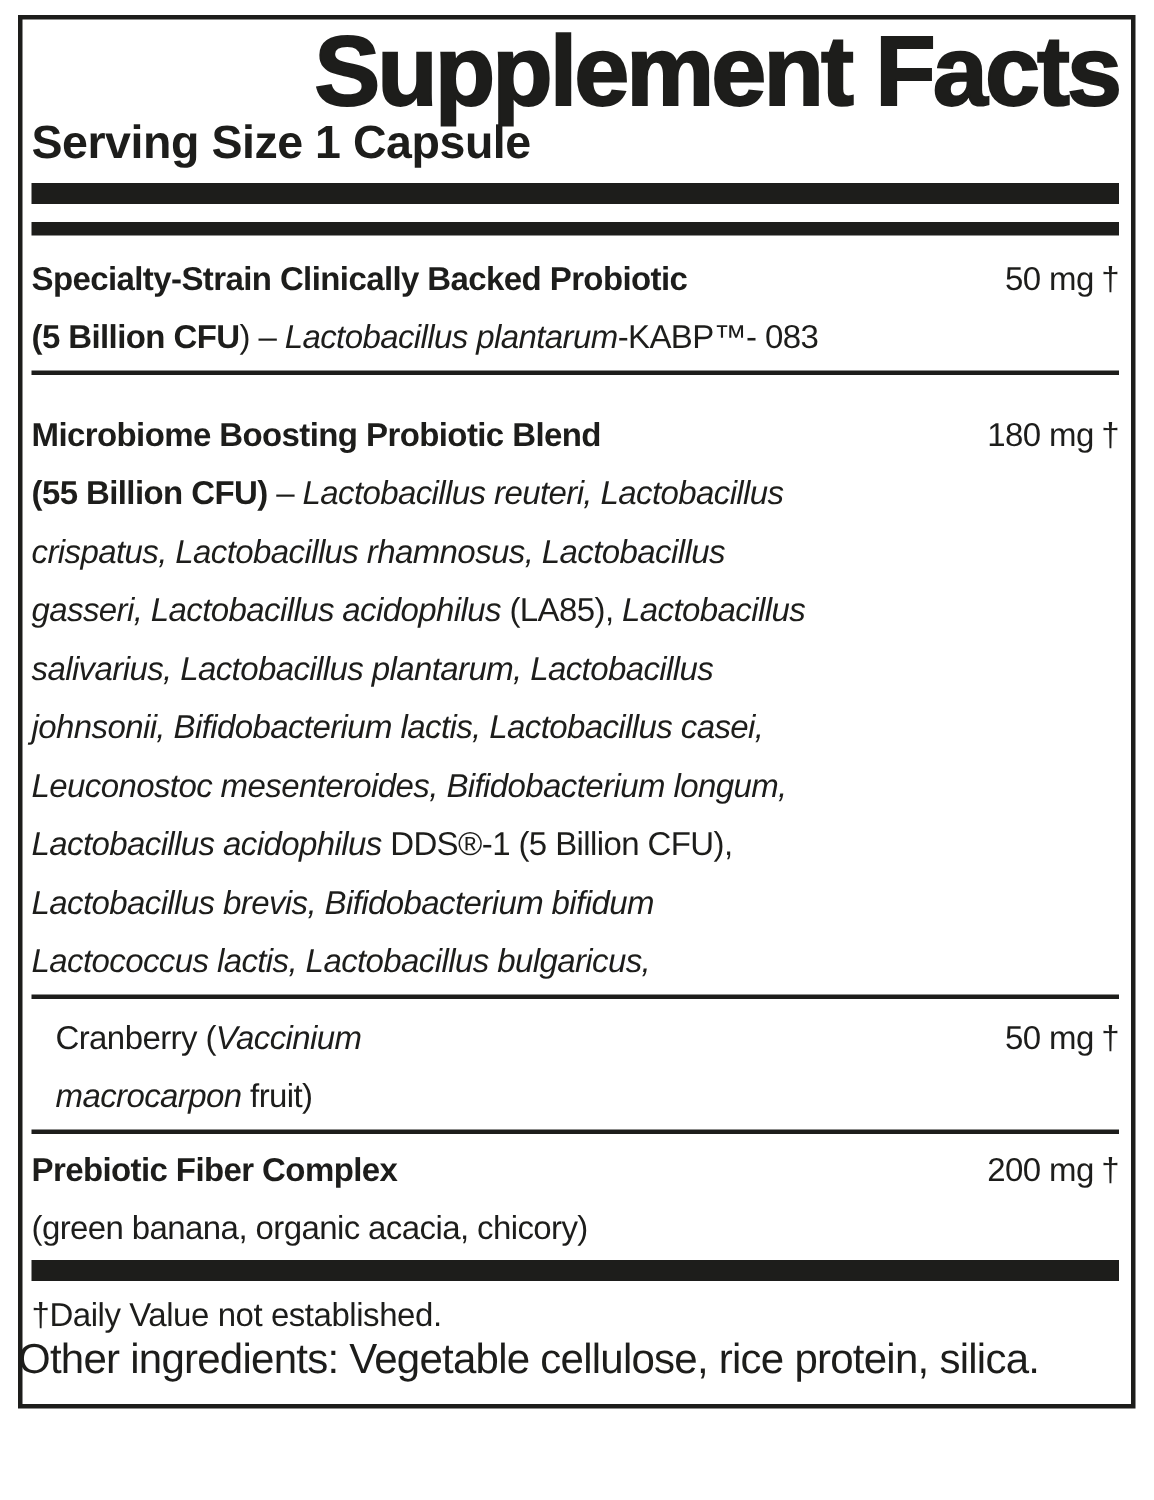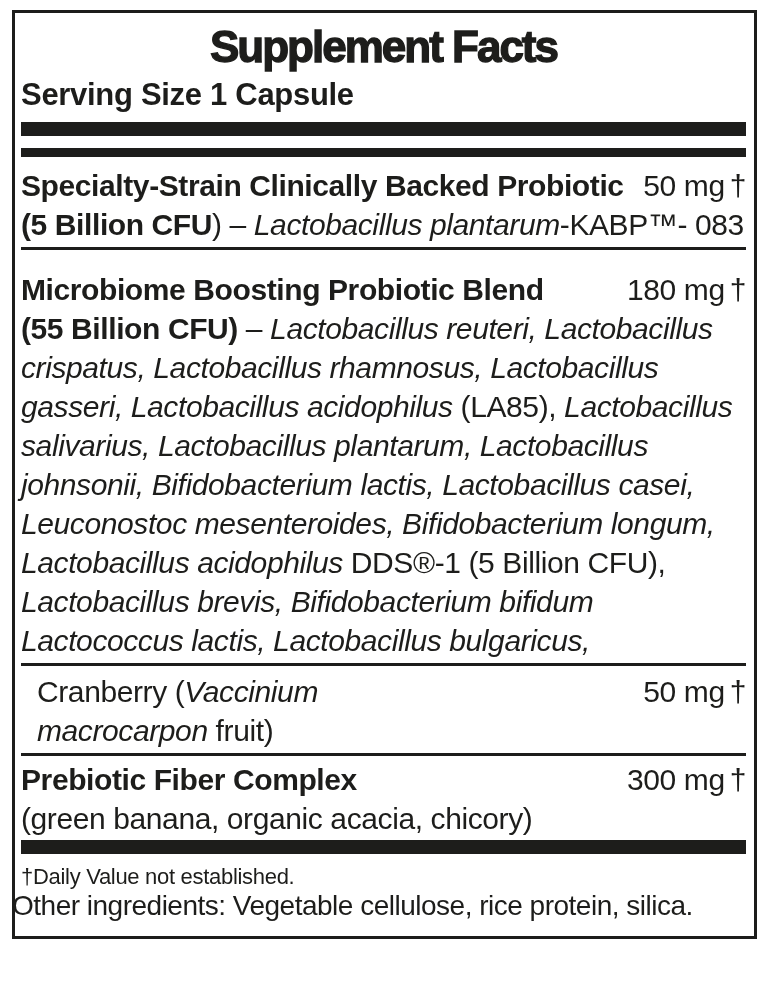--- a/index.html
+++ b/index.html
@@ -21,25 +21,25 @@
     height: 929px;
     box-sizing: border-box;
     border: 3px solid #1d1d1b;
     padding: 0 8px 0 6px;
     display: flex;
     flex-direction: column;
     overflow: hidden;
     background: #ffffff;
   }
   .title {
-    font-size: 44px;
+    font-size: 66px;
     font-weight: bold;
     line-height: 62px;
     margin-top: 3px;
-    text-align: center;
+    text-align: right;
     letter-spacing: -2px;
     -webkit-text-stroke: 1.3px #1d1d1b;
     white-space: nowrap;
   }
   .serving {
     font-size: 31px;
     font-weight: bold;
     line-height: 33px;
     margin-top: 0;
     letter-spacing: -0.3px;
@@ -52,21 +52,21 @@
   .hdr {
     display: flex;
     justify-content: space-between;
     margin-top: 7px;
     font-size: 30px;
     font-weight: bold;
     line-height: 32px;
     letter-spacing: -0.3px;
   }
   .row {
-    font-size: 30px;
+    font-size: 22px;
     line-height: 39px;
     letter-spacing: -0.4px;
   }
   .row.r1 { padding-top: 9px; }
   .row.r2 { padding-top: 20px; }
   .row.r3 { padding-top: 6px; margin-left: 16px; }
   .row.r4 { padding-top: 4px; }
   .line { white-space: nowrap; }
   .line.first { position: relative; padding-right: 120px; }
   .b { font-weight: bold; }
@@ -169,21 +169,21 @@
     <div class="line">
       <span class="i">macrocarpon</span><span> fruit)</span>
     </div>
   </div>
 
   <div class="divider"></div>
 
   <div class="row r4">
     <div class="line first">
       <span class="b">Prebiotic Fiber Complex</span>
-      <span class="amt"><span>300 mg</span><span class="dag">†</span></span>
+      <span class="amt"><span>200 mg</span><span class="dag">†</span></span>
     </div>
     <div class="line">
       <span>(green banana, organic acacia, chicory)</span>
     </div>
   </div>
 
   <div class="bar-thick bottom"></div>
 
   <div class="footnote">†Daily Value not established.</div>
 

